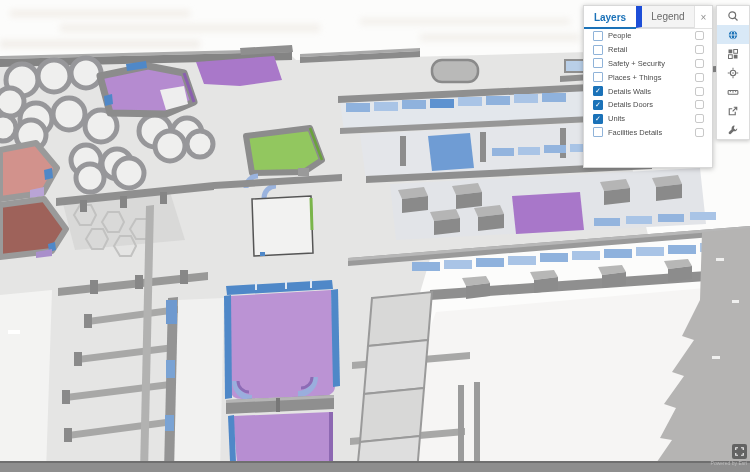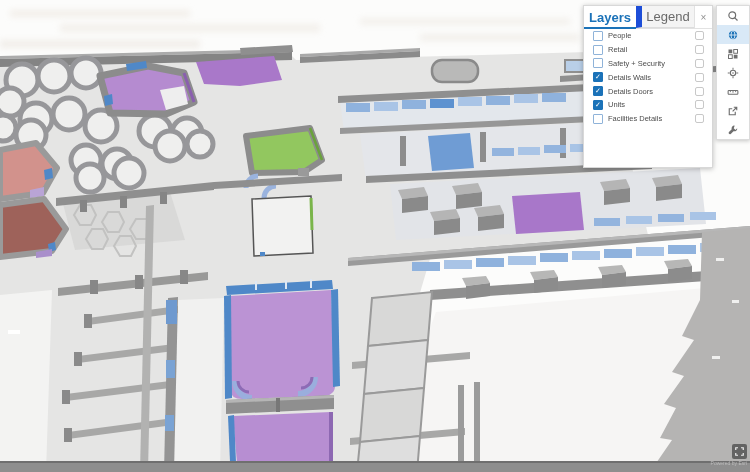--- a/index.html
+++ b/index.html
@@ -10,21 +10,21 @@
   
   .map-wrap{position:absolute;inset:0;}
   .map-wrap svg{display:block;}
   
   .panel{
     position:absolute;left:583px;top:5px;width:130px;height:163px;
     background:#ffffff;border:1px solid #d8d8d8;box-shadow:0 1px 5px rgba(0,0,0,.25);
     box-sizing:border-box;z-index:10;
   }
   .tabbar{display:flex;height:22px;border-bottom:1px solid #e2e2e2;align-items:stretch;}
-  .tab{flex:1;display:flex;align-items:center;justify-content:center;font-size:13px;cursor:pointer;position:relative;}
+  .tab{flex:1;display:flex;align-items:center;justify-content:center;font-size:10px;cursor:pointer;position:relative;}
   .tab.active{color:var(--accent-blue,#1b72b8);font-weight:bold;background:#fff;}
   .tab.active::after{content:"";position:absolute;left:0;right:0;bottom:-1px;height:2px;background:var(--accent-blue,#1b72b8);}
   .tab.inactive{background:#f4f4f4;color:#6a6a6a;border-left:6px solid #1d4ed8;border-bottom:1px solid #ddd;}
   .closebtn{width:17px;display:flex;align-items:center;justify-content:center;color:#8f8f8f;
     font-size:10px;border-left:1px solid #e2e2e2;background:#fff;cursor:pointer;}
   .llist{padding:0 8px 0 9px;}
   .lrow{display:flex;align-items:center;height:13.8px;gap:5px;}
   .cb{width:8px;height:8px;border:1px solid #8fb3d9;border-radius:1px;background:#fff;flex:0 0 auto;
       display:flex;align-items:center;justify-content:center;font-size:7px;line-height:8px;color:#fff;cursor:pointer;}
   .cb.on{background:var(--accent-blue,#1b72b8);border-color:var(--accent-blue,#1b72b8);}
@@ -354,20 +354,25 @@
         <span class="cb"></span>
         <span class="llabel">Retail</span>
         <span class="lopt"></span>
       </div>
       <div class="lrow">
         <span class="cb"></span>
         <span class="llabel">Safety + Security</span>
         <span class="lopt"></span>
       </div>
       <div class="lrow">
+        <span class="cb"></span>
+        <span class="llabel">Places + Things</span>
+        <span class="lopt"></span>
+      </div>
+      <div class="lrow">
         <span class="cb on">✓</span>
         <span class="llabel">Details Walls</span>
         <span class="lopt"></span>
       </div>
       <div class="lrow">
         <span class="cb on">✓</span>
         <span class="llabel">Details Doors</span>
         <span class="lopt"></span>
       </div>
       <div class="lrow">

